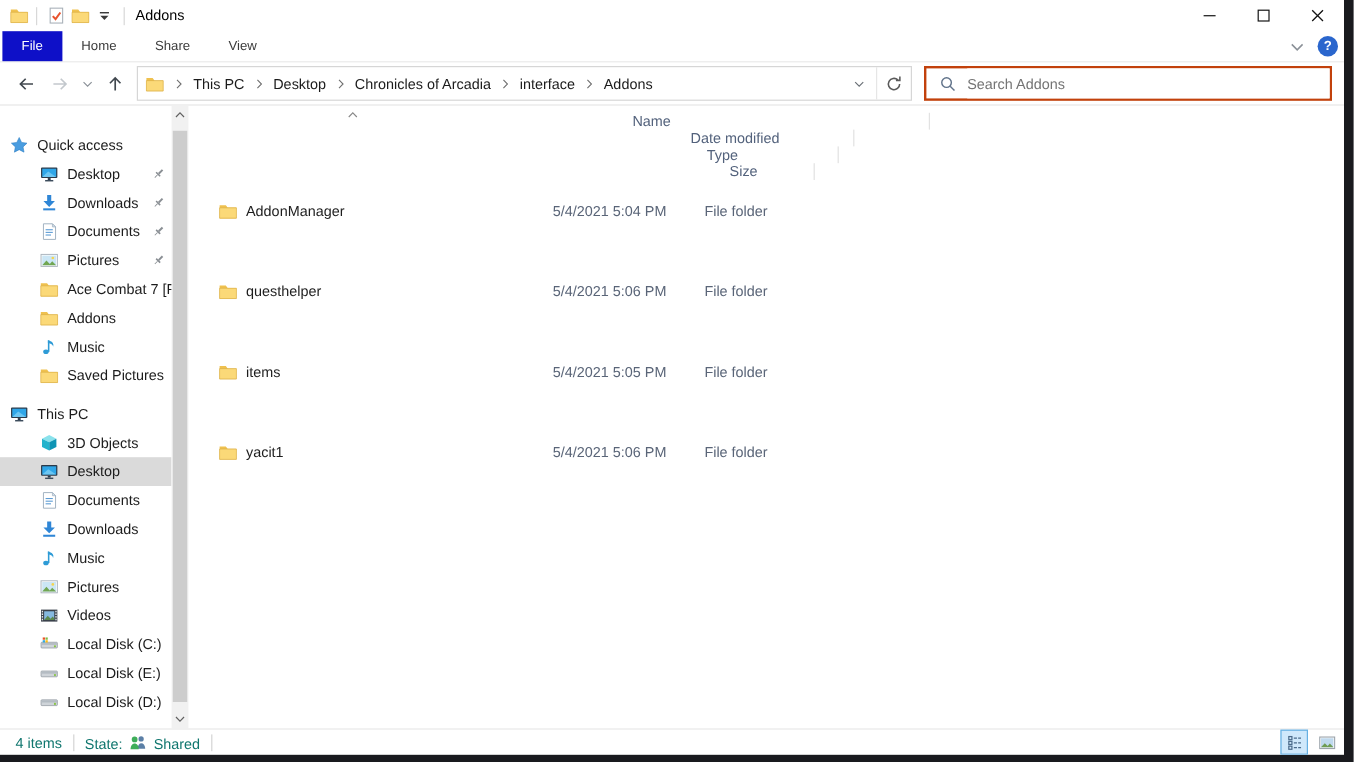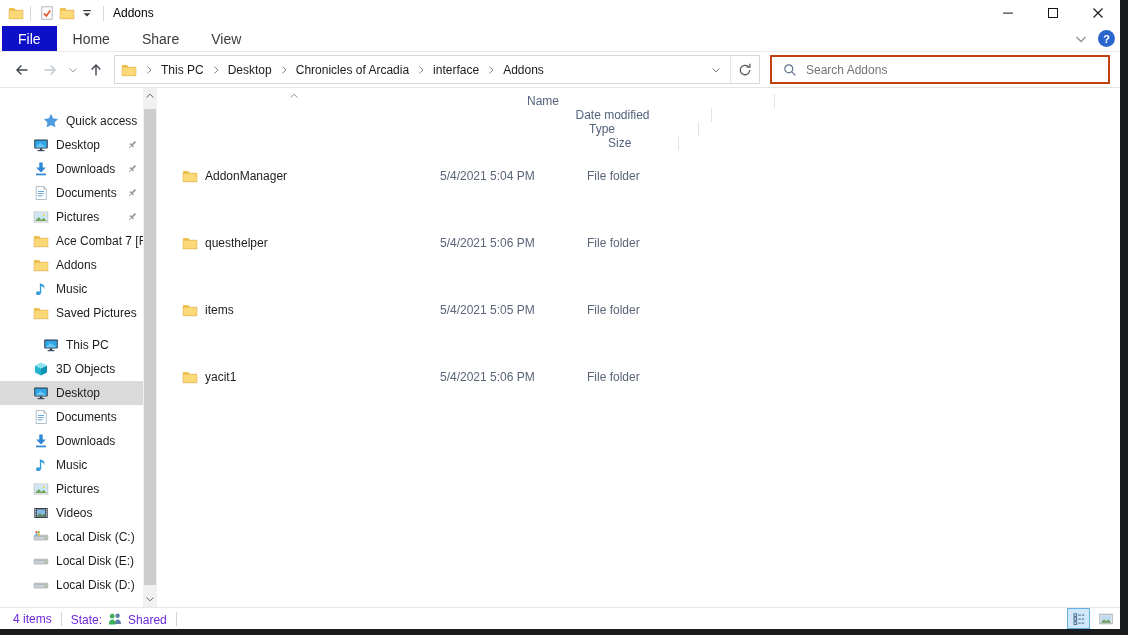--- a/index.html
+++ b/index.html
@@ -12,21 +12,21 @@
   
   .titlebar { height:26px; flex:none; display:flex; align-items:center; padding-left:8px; }
   .tb-sep { width:1px; height:15px; background:#d8d8d8; margin:0 6px; flex:none; }
   .qat-btn { width:20px; height:22px; display:flex; align-items:center; justify-content:center; flex:none; }
   .tb-title { font-size:12px; color:#000; margin-left:3px; white-space:nowrap; }
   .win-controls { margin-left:auto; display:flex; height:26px; }
   .win-btn { width:45px; height:26px; display:flex; align-items:center; justify-content:center; color:#151515; }
 
   
   .tabs { height:26px; flex:none; display:flex; align-items:stretch; border-bottom:1px solid #eaeaea; padding-left:2px; }
-  .tab { font-size:14px; color:#3b3b3b; padding:0 16px; display:flex; align-items:center; }
+  .tab { font-size:11px; color:#3b3b3b; padding:0 16px; display:flex; align-items:center; }
   .tab.active { color:#fff; background:#0e10c8; }
   .tabs-right { margin-left:auto; display:flex; align-items:center; gap:9px; padding-right:5px; }
   .ribbon-chev { color:#8b9198; }
   .help-btn { width:17px; height:17px; border-radius:50%; background:#2a66cd; color:#fff; font-size:11px; font-weight:bold; display:flex; align-items:center; justify-content:center; }
 
   
   .toolbar { height:36px; flex:none; display:flex; align-items:center; padding-left:8px; border-bottom:1px solid #e6e6e6; }
   .nav-btn { width:28px; height:28px; display:flex; align-items:center; justify-content:center; color:#41484f; flex:none; }
   .nav-btn.disabled { color:#c3c8cd; }
   .nav-btn.small { width:18px; color:#8b9198; }
@@ -38,46 +38,46 @@
   .addr-btn { width:28px; height:100%; display:flex; align-items:center; justify-content:center; color:#6c7278; }
   .addr-sep { width:1px; height:27px; background:#e6e6e6; }
   .searchbox { width:340px; height:29px; border:2px solid #c2410c; background:#fff; margin-left:10px; display:flex; align-items:center; padding-left:10px; gap:8px; flex:none; }
   .search-input { border:none; outline:none; font-size:12px; color:#1b1b1b; flex:1; height:100%; font-family:"Liberation Sans",sans-serif; }
   .search-input::placeholder { color:#747474; opacity:1; }
 
   
   .content { flex:1; display:flex; min-height:0; }
   .sidebar { width:143px; flex:none; padding-top:21px; font-size:12px; color:#1c1c1c; overflow:hidden; }
   .side-row { height:24px; display:flex; align-items:center; gap:7px; padding-left:33px; white-space:nowrap; }
-  .side-row.section { padding-left:20px;margin-left:23px; }
+  .side-row.section { padding-left:8px; }
   .side-row.selected { background:#dadada; }
   .side-row .pin { margin-left:auto; margin-right:5px; flex:none; }
   .section-gap { height:8px; }
   .ic16 { width:16px; height:16px; flex:none; }
   .ic12 { width:12px; height:12px; flex:none; }
 
   .nav-scroll { width:14px; flex:none; background:#f1f1f1; position:relative; }
   .scroll-arr { position:absolute; left:0; width:14px; height:16px; color:#606060; display:flex; align-items:center; justify-content:center; }
   .scroll-arr.up { top:0; } .scroll-arr.down { bottom:0; }
   .scroll-thumb { position:absolute; left:1px; right:1px; top:21px; bottom:22px; background:#cdcdcd; }
 
   .filelist { flex:1; padding-top:6px; font-size:12px; min-width:0; }
   .fl-header { display:flex; height:25px; align-items:center; color:#53627c; position:relative;flex-direction:column; }
   .fl-h { height:19px; display:flex; align-items:center; border-right:1px solid #e2e2e2; }
   .c-name { width:273px; padding-left:25px; }
-  .c-date { width:146px; padding-left:10px; }
+  .c-date { width:146px; padding-left:10px;text-align:center; }
   .c-type { width:121px; padding-left:11px; }
   .c-size { width:81px;  padding-left:10px; }
   .sort-chev { position:absolute; left:131px; top:-4px; color:#8a8a8a; }
   .fl-rows { margin-top:4px; }
   .fl-row { display:flex; height:21px; align-items:center; color:#5a6578;margin-top:46px; }
   .fl-row .c-name { color:#1d1d1d; display:flex; align-items:center; gap:7px; }
 
   
-  .statusbar { height:22px; flex:none; border-top:1px solid #e8e8e8; display:flex; align-items:center; padding-left:13px; font-size:12px; color:#6d28d9; }
+  .statusbar { height:22px; flex:none; border-top:1px solid #e8e8e8; display:flex; align-items:center; padding-left:13px; font-size:12px; color:#0f766e; }
   .sb-sep { width:1px; height:14px; background:#d4d4d4; margin:0 9px; flex:none; }
   .sb-state { display:flex; align-items:flex-end; gap:5px; }
   .sb-views { margin-left:auto; display:flex; gap:4px; margin-right:3px; }
   .view-btn { width:23px; height:21px; border:1px solid transparent; display:flex; align-items:center; justify-content:center; }
   .view-btn.active { background:#cfe8fb; border-color:#66b0e3; }
 </style>
 </head>
 <body style="background: rgb(25, 26, 30);">
 
 <svg width="0" height="0" style="position:absolute" aria-hidden="true">

